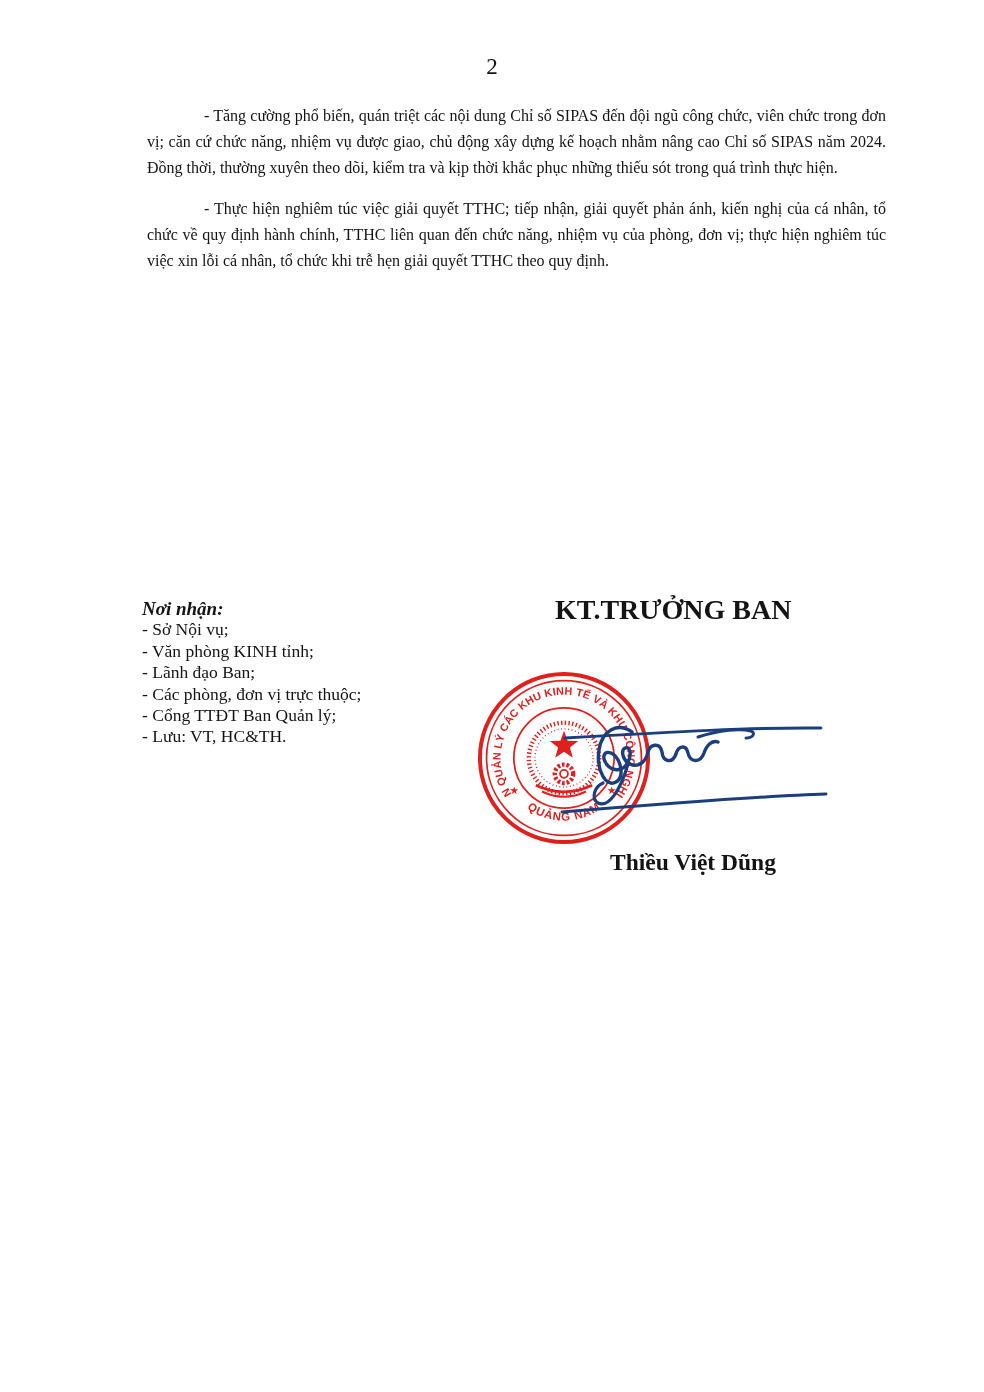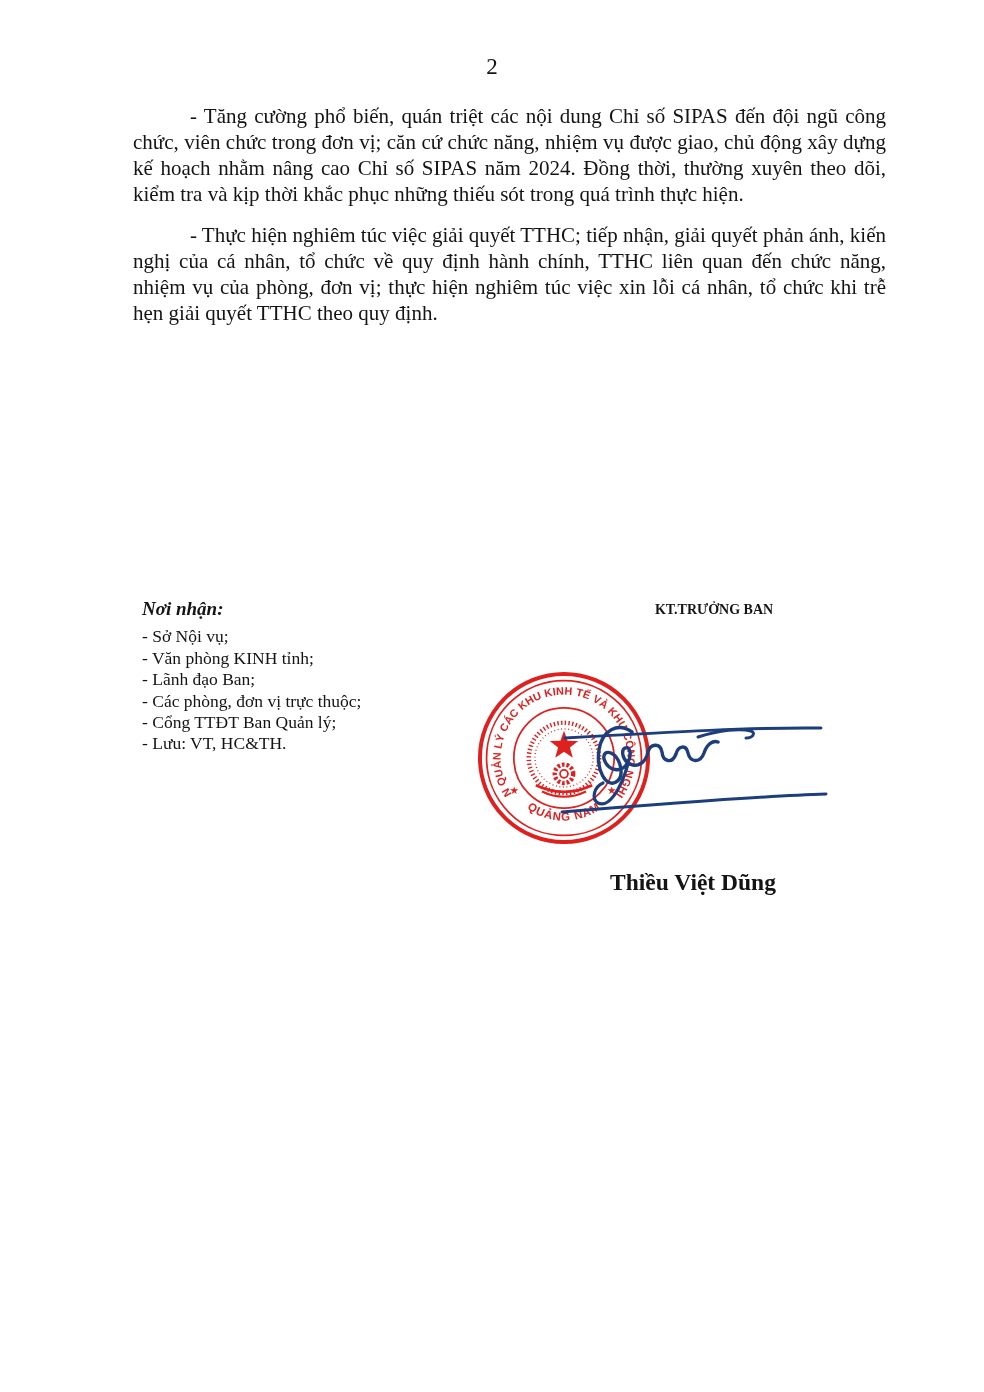--- a/index.html
+++ b/index.html
@@ -17,47 +17,46 @@
     text-align:center; font-size:23px;
   }
   .content {
     position:absolute; left:130px; top:103px; width:756px;
   }
   .content h3 {
     font-size:22px; font-weight:bold; line-height:27px;
     margin:7px 0 10px 0; text-indent:57px;
   }
   .content p {
-    font-size:21px; line-height:26px;
+    font-size:16px; line-height:26px;
     text-align:justify; text-indent:57px;
-    margin:0 0 15px 3px;
+    margin:0 0 15px 17px;
   }
   .recipients {
     position:absolute; left:142px; top:598px;
     font-size:17.5px; line-height:21.4px;
   }
   .recipients .title {
     font-weight:bold; font-style:italic; font-size:19px;
-    margin-bottom:7px;
   }
   .sign-title {
     position:absolute; left:555px; top:594px; width:318px;
-    text-align:center; font-weight:bold; font-size:14px; line-height:31px;
+    text-align:left; font-weight:bold; font-size:28px; line-height:31px;
   }
   .stamp {
     position:absolute; left:476px; top:670px;
     width:176px; height:176px;
   }
   .signature-ink {
     position:absolute; left:420px; top:690px;
     width:440px; height:140px;
   }
   .signer-name {
     position:absolute; left:540px; top:849px; width:306px;
-    text-align:center; font-weight:bold; font-size:23.5px;margin-top:20px;
+    text-align:center; font-weight:bold; font-size:23.5px;
   }
 </style>
 </head>
 <body>
 
 <div class="page">
 
   <div class="page-number">2</div>
 
   <div class="content">

